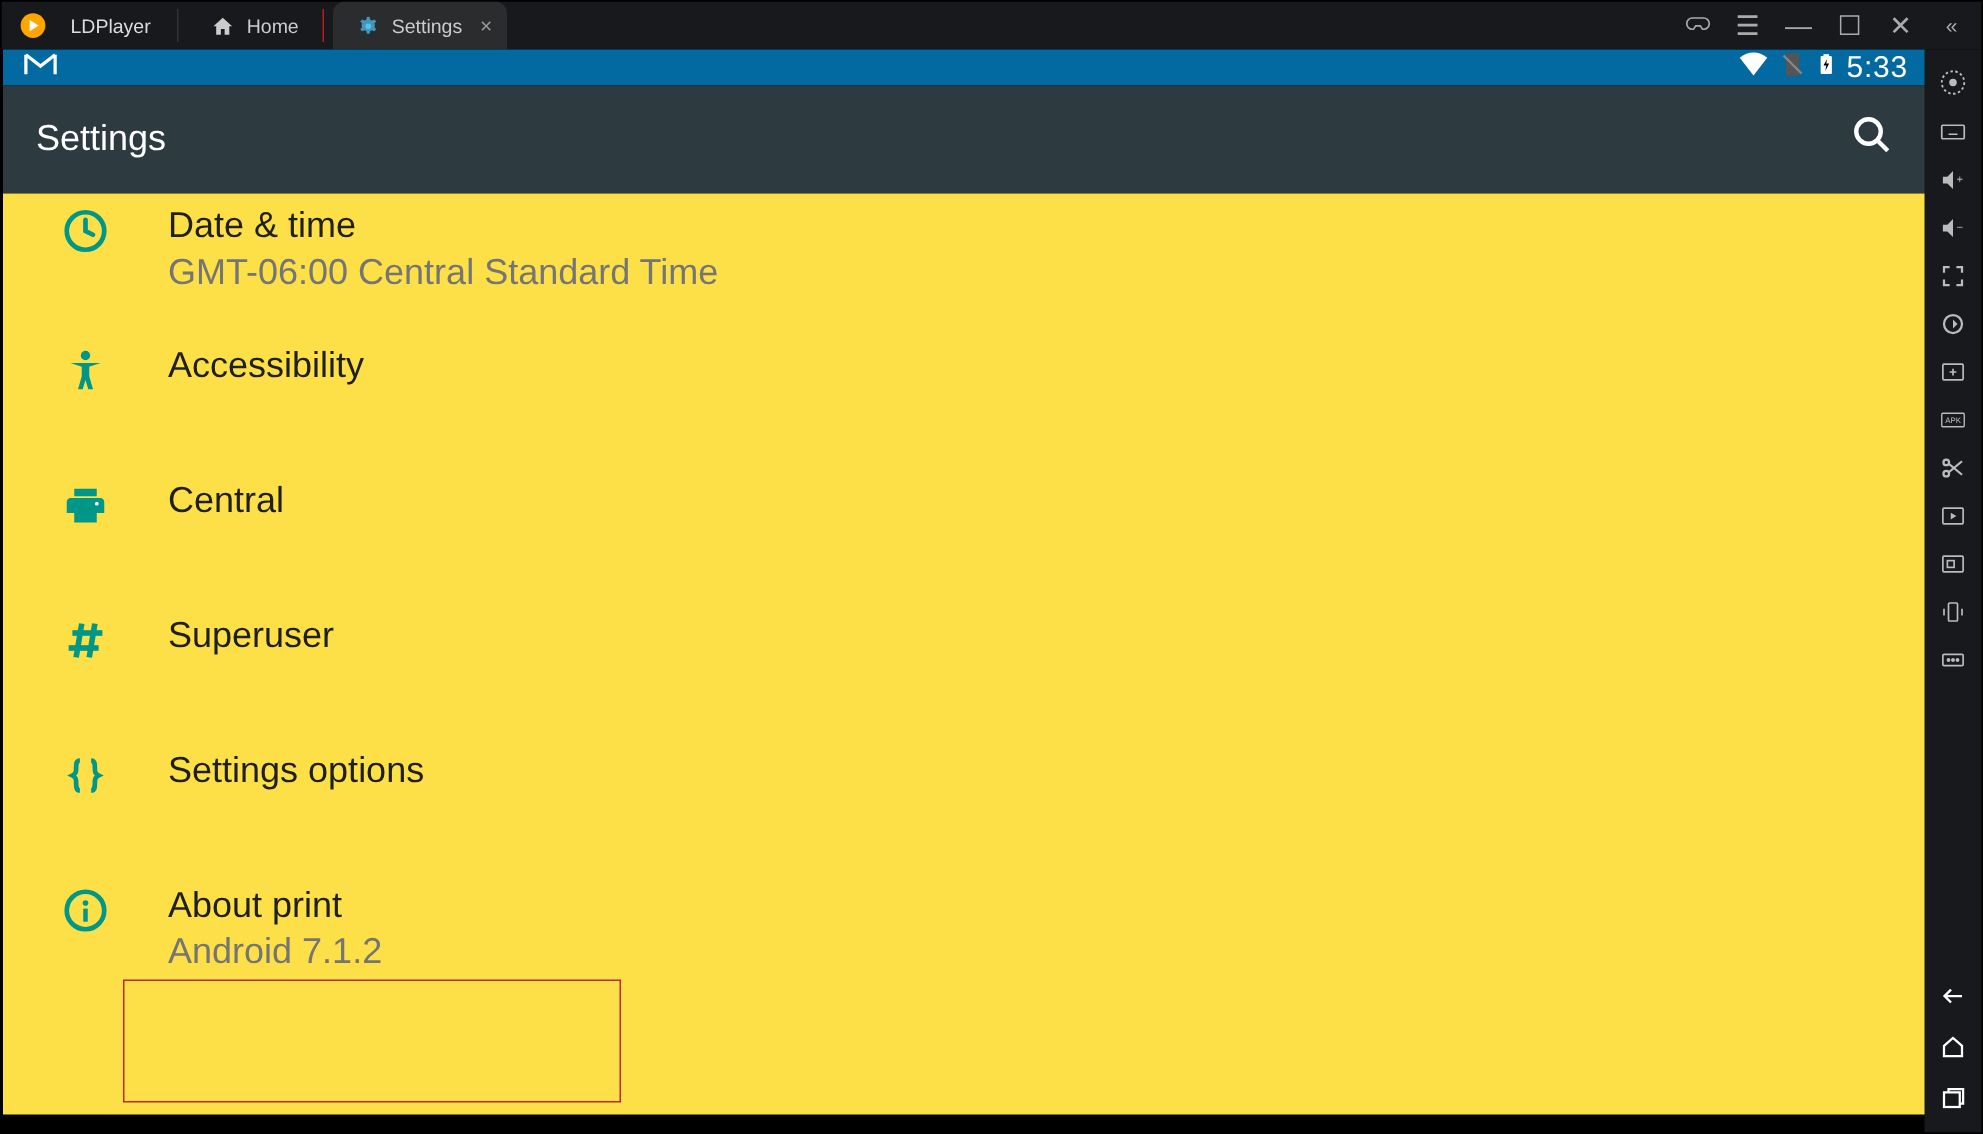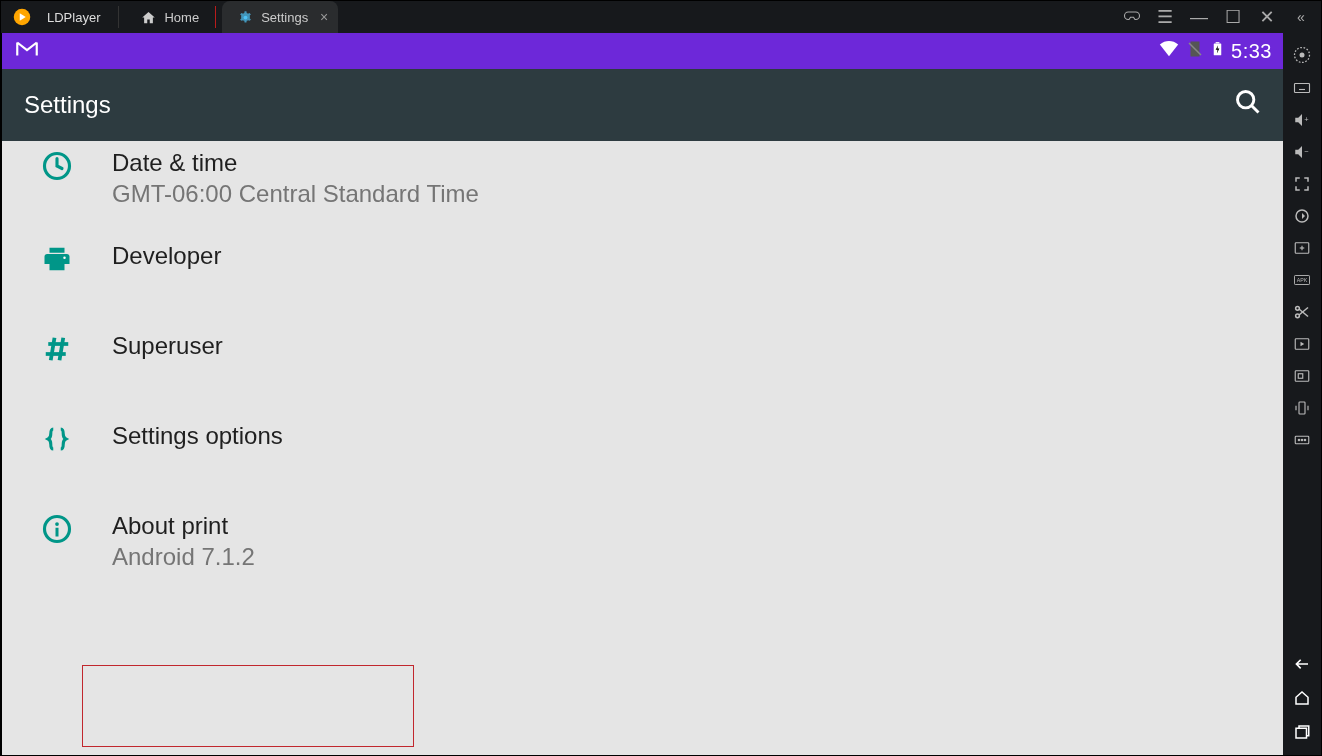--- a/index.html
+++ b/index.html
@@ -61,22 +61,22 @@
     margin-left: auto;
     display: flex;
     align-items: center;
     gap: 14px;
     padding-right: 10px;
   }
   .titlebar-controls svg, .titlebar-controls .wc { fill: #aaa; color:#aaa; }
   .wc { font-size: 18px; cursor: pointer; width:20px; text-align:center;}
 
   .android-statusbar {
-    height: 36px;
-    background: #6d28d9;
+    height: 24px;
+    background: #0369a1;
     display: flex;
     align-items: center;
     padding: 0 12px;
     color: #fff;
   }
   .android-statusbar .right {
     margin-left: auto;
     display: flex;
     align-items: center;
     gap: 6px;
@@ -96,21 +96,21 @@
     padding: 0 22px;
     font-size: 24px;
     font-weight: 500;
   }
   .settings-header .search-btn {
     margin-left: auto;
     cursor: pointer;
   }
 
   .content {
-    background: #e5e5e5;
+    background: #fde047;
     height: calc(756px - 32px - 36px - 72px - 2px);
     overflow: hidden;
     position: relative;
   }
   .list {
     padding-top: 0;
   }
   .row {
     display: flex;
     align-items: flex-start;
@@ -264,30 +264,41 @@
               <circle cx="12" cy="12" r="10" fill="none" class="teal-stroke" stroke-width="2.5"></circle>
               <path d="M12 6 L12 12 L16 14" fill="none" class="teal-stroke" stroke-width="2.5" stroke-linecap="round"></path>
             </svg>
         </div>
         <div class="row-text">
           <div class="row-title">Date &amp; time</div>
           <div class="row-sub">GMT-06:00 Central Standard Time</div>
         </div>
       </div>
 
+      <div class="row">
+        <div class="row-icon">
+          <svg viewBox="0 0 24 24" class="teal-fill">
+              <circle cx="12" cy="4" r="2.5"></circle>
+              <path d="M4 8 L20 8 L14 10 L14 15 L16 22 L13.5 22 L12 17 L10.5 22 L8 22 L10 15 L10 10 Z"></path>
+            </svg>
+        </div>
+        <div class="row-text">
+          <div class="row-title">Accessibility</div>
+        </div>
+      </div>
 
       <div class="row">
         <div class="row-icon">
           <svg viewBox="0 0 24 24" class="teal-fill">
               <path d="M6 3 L18 3 L18 7 L6 7 Z M4 8 L20 8 C21 8 22 9 22 10 L22 16 L18 16 L18 21 L6 21 L6 16 L2 16 L2 10 C2 9 3 8 4 8 Z M8 15 L16 15 L16 19 L8 19 Z"></path>
               <circle cx="18" cy="11" r="1" fill="#fafafa"></circle>
             </svg>
         </div>
         <div class="row-text">
-          <div class="row-title">Developer</div>
+          <div class="row-title">Central</div>
         </div>
       </div>
 
       <div class="row">
         <div class="row-icon">
           <svg viewBox="0 0 24 24" fill="none" class="teal-stroke" stroke-width="3">
               <line x1="5" y1="8" x2="21" y2="8"></line>
               <line x1="3" y1="16" x2="19" y2="16"></line>
               <line x1="10" y1="3" x2="7" y2="21"></line>
               <line x1="17" y1="3" x2="14" y2="21"></line>

